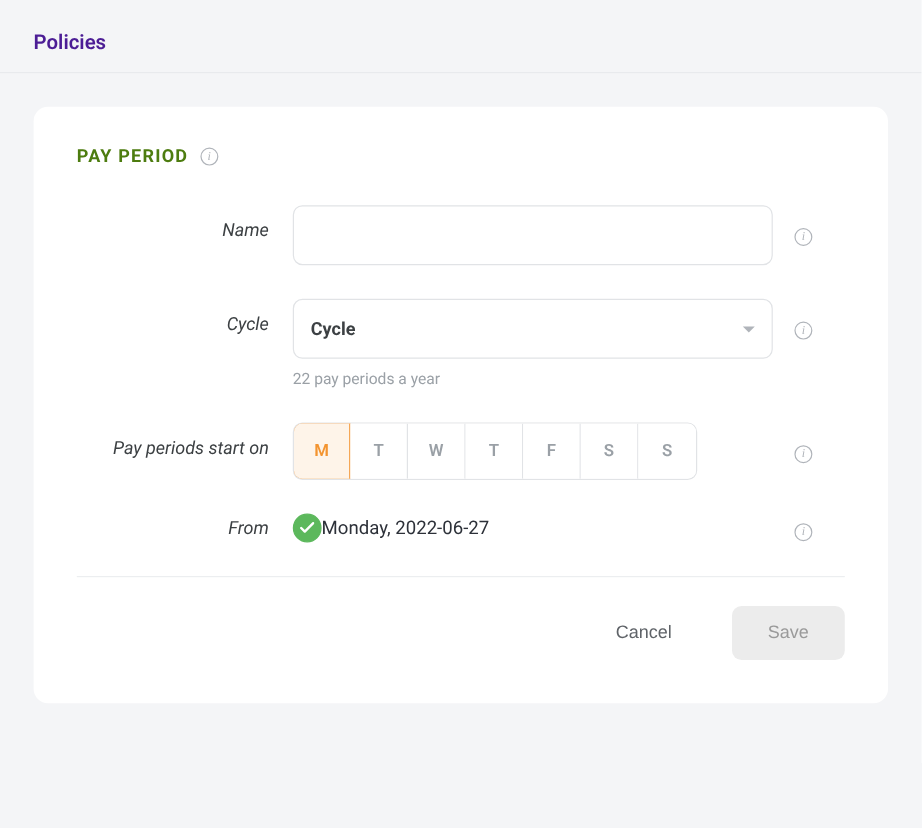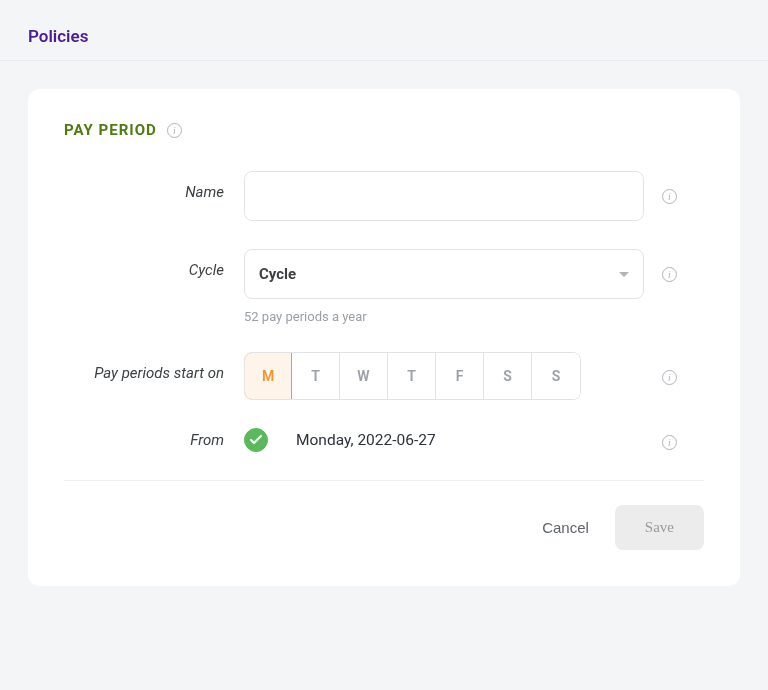--- a/index.html
+++ b/index.html
@@ -170,21 +170,21 @@
       border-radius: 8px 0 0 8px;
     }
     .radio-list {
       display: flex;
       flex-direction: column;
       gap: 12px;
     }
     .radio-item {
       display: flex;
       align-items: center;
-      gap: 28px;
+      gap: 0;
       cursor: pointer;
     }
     .radio-circle {
       width: 24px;
       height: 24px;
       border: 1.5px solid #d0d3d8;
       border-radius: 50%;
       display: flex;
       align-items: center;
       justify-content: center;
@@ -203,41 +203,40 @@
       color: #2d3139;
     }
     .divider {
       border: none;
       border-top: 1px solid #eceef0;
       margin: 28px 0 24px 0;
     }
     .actions {
       display: flex;
       justify-content: flex-end;
-      gap: 16px;
+      gap: 40px;
       align-items: center;
     }
     .btn-cancel {
       background: none;
       border: none;
       font-size: 15px;
       color: #5f6368;
       cursor: pointer;
       padding: 12px 10px;
     }
     .btn-save {
       background: #ececec;
       border: none;
       font-size: 15px;
       color: #9a9a9a;
       padding: 14px 30px;
       border-radius: 8px;
       cursor: pointer;
       font-weight: 500;
-      font-family: Liberation Serif, serif;
     }
     .from-row .form-label {
       padding-top: 3px;
     }
     .from-row .info-col {
       padding-top: 3px;
     }
   </style>
 </head>
 <body>
@@ -265,21 +264,21 @@
   </div>
 
   <div class="form-row">
     <div class="form-label">Cycle</div>
     <div class="form-control-wrap">
       <div class="form-control-col">
         <div class="select-box">
           <span>Cycle</span>
           <span class="chevron-down"></span>
         </div>
-        <div class="helper-text">52 pay periods a year</div>
+        <div class="helper-text">22 pay periods a year</div>
       </div>
       <div class="info-col">
         <span class="info-icon">i</span>
       </div>
     </div>
   </div>
 
   <div class="form-row">
     <div class="form-label">Pay periods start on</div>
     <div class="form-control-wrap">

